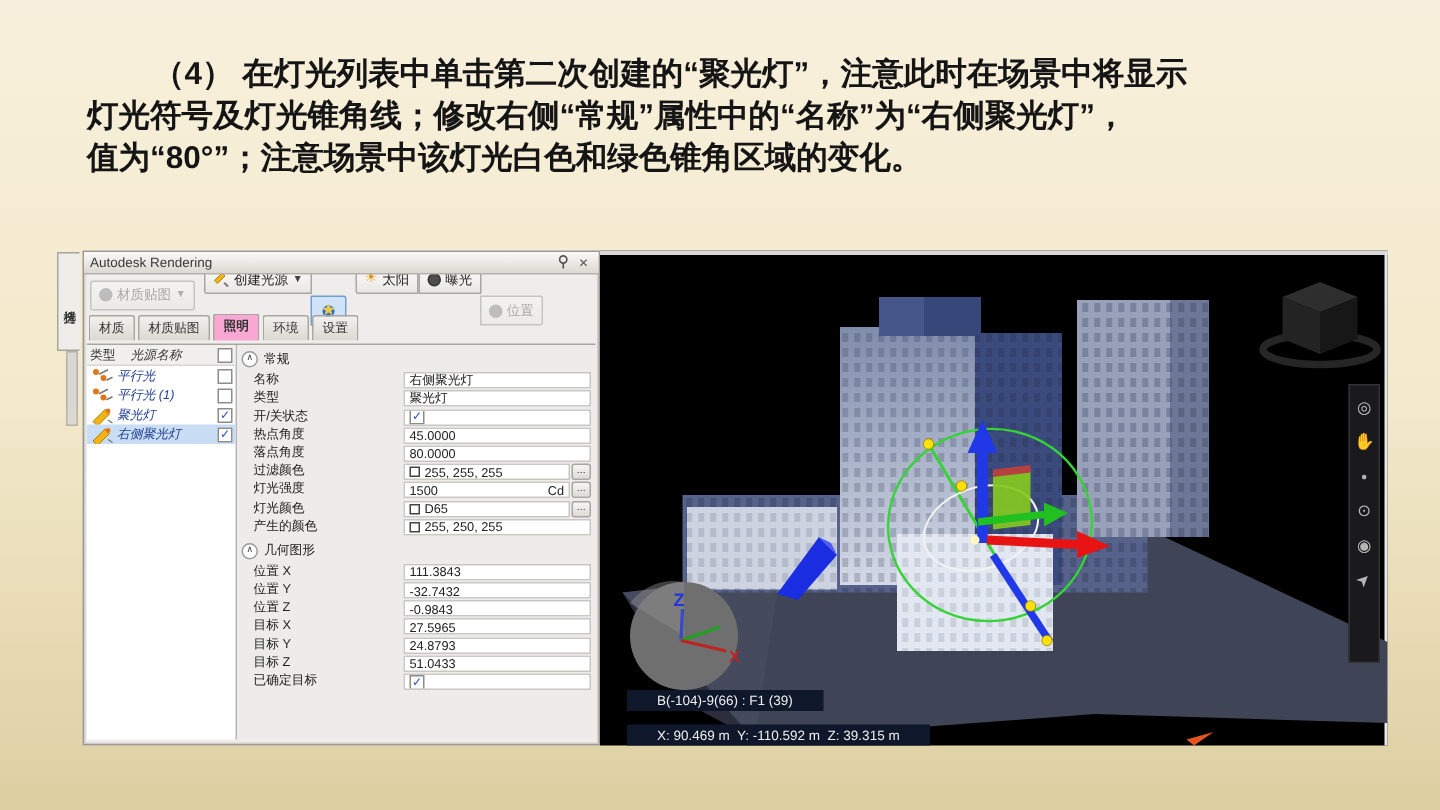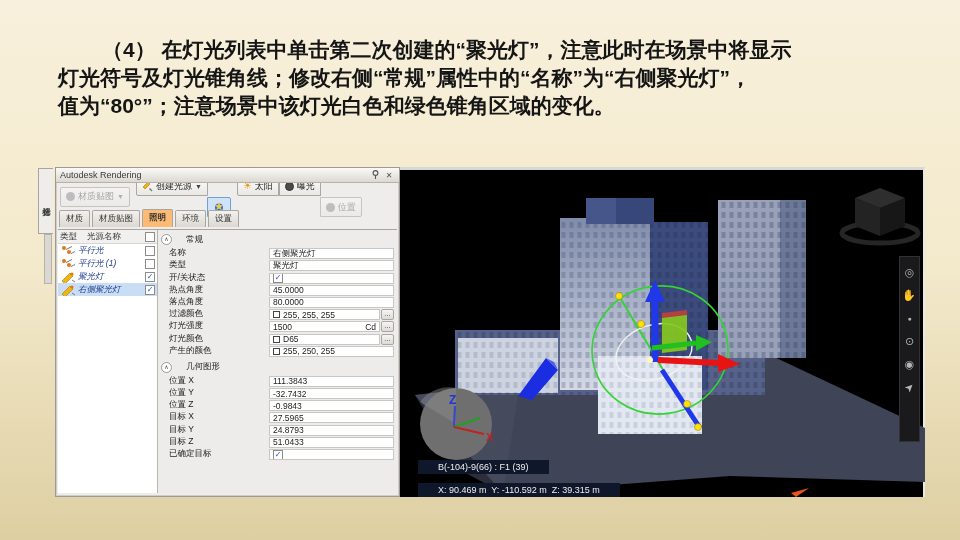--- a/index.html
+++ b/index.html
@@ -34,42 +34,42 @@
   .tgroup .tbtn:last-child { border-radius:0 2px 2px 0; margin-left:-1px;margin-top:21px; }
   .ico-circle { width:9px; height:9px; border-radius:50%; background:#bdbdbd; display:inline-block; }
   .ico-circle.dark { background:#4c4c4c; border:1px solid #333; }
   .sun-g { color:#e8940a; font-size:10px; line-height:10px; }
   .drop { font-size:7px; color:#444; }
   .tbtn.disabled .drop { color:#b0b0b0; }
 
   .tabs { display:flex; padding:0 3px; height:17px; align-items:flex-end; }
   .tab { font-size:8.5px; color:#333; padding:2px 6px 2px 6px; border:1px solid #a9a69f; border-bottom:none;
          background:linear-gradient(#f2f1ee,#dcd8d1); margin-right:2px; border-radius:2px 2px 0 0; }
-  .tab.active { background:#fdba74; position:relative; z-index:3; padding-bottom:3px; font-weight:700; }
+  .tab.active { background:#f9a8d4; position:relative; z-index:3; padding-bottom:3px; font-weight:700; }
   .content { position:absolute; left:2px; right:2px; top:61px; bottom:3px;
              border-top:1px solid #a9a69f; background:#f5f4f2; display:flex; }
 
   
   .lightlist { width:100px; background:#fff; border-right:1px solid #b9b6b1; font-size:8.5px; }
   .llhead { display:flex; align-items:center; height:14px; background:#f1f0ee;
             border-bottom:1px solid #d8d6d2; color:#333; padding:0 2px; gap:3px; }
-  .llhead .h1 { width:24px; } .llhead .h2 { flex:1; }
+  .llhead .h1 { width:24px; } .llhead .h2 { flex:1;font-style:italic; }
   .lrow { display:flex; align-items:center; height:13px; padding:0 2px; gap:2px; color:#23408f;font-style:italic; }
   .lrow.selected { background:#c9def5; }
   .lrow .nm { flex:1; overflow:hidden; white-space:nowrap; }
   .cb { width:10px; height:10px; border:1px solid #8c8c8c; background:#fff; font-size:8px; line-height:8px;
         color:#2b54c0; text-align:center; font-weight:700; flex:0 0 auto; }
   .licon { width:16px; height:12px; flex:0 0 auto; }
 
   
   .props { flex:1; background:#edecea; padding:2px 3px 0 3px; font-size:8.5px; color:#222; overflow:hidden; }
   .sechead { display:flex; align-items:center; height:13px; margin:1px 0 1px 0; }
   .sechead .coll { width:11px; height:11px; border:1px solid #9a9a9a; border-radius:50%; background:#fff;
                    font-size:6px; line-height:9px; text-align:center; color:#444; }
-  .sechead .st { margin-left:14px; }
+  .sechead .st { margin-left:4px; }
   .prow { display:flex; align-items:flex-end; height:12.2px; padding-left:8px; }
   .plabel { width:100px; flex:0 0 auto; overflow:hidden; white-space:nowrap; }
   .pvalue { flex:1; height:11px; background:#fff; border:1px solid #c9c7c4; display:flex; align-items:center;
             padding:0 3px; gap:3px; overflow:hidden; white-space:nowrap; }
   .swatch { width:7px; height:7px; border:1px solid #444; background:#fff; flex:0 0 auto; }
   .unit { margin-left:auto; }
   .browse { width:13px; height:11px; margin-left:1px; border:1px solid #a8a6a2; border-radius:2px;
             background:linear-gradient(#f6f5f3,#dedbd6); font-size:7px; line-height:8px; text-align:center; color:#333; flex:0 0 auto; }
   .pcb { width:10px; height:10px; border:1px solid #8c8c8c; background:#fff; font-size:8px; line-height:8px;
          color:#2b54c0; text-align:center; font-weight:700; }

